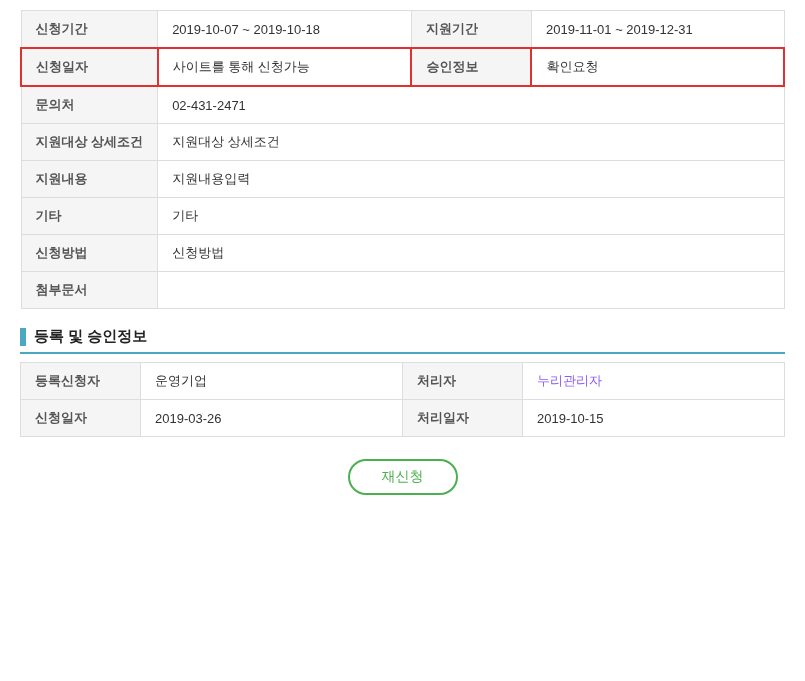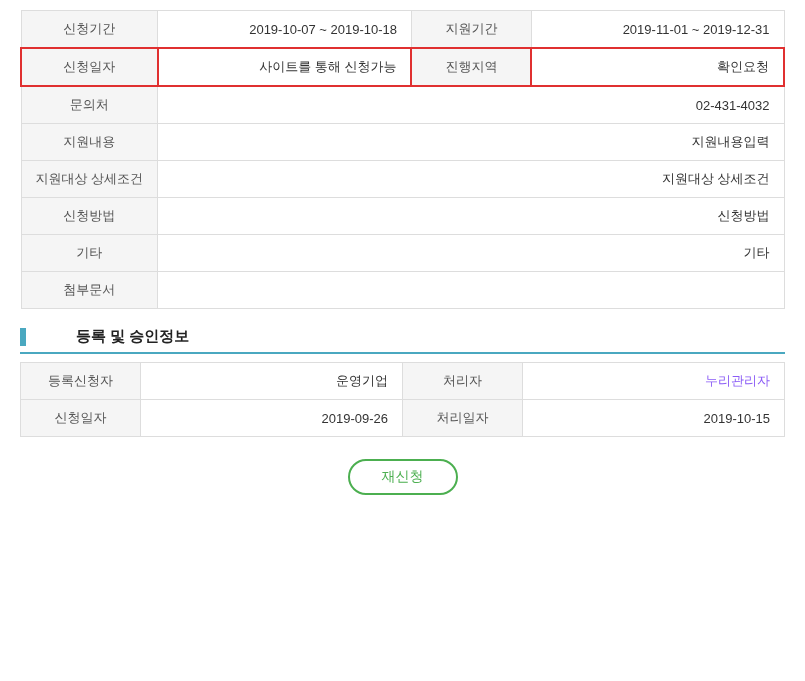--- a/index.html
+++ b/index.html
@@ -19,40 +19,38 @@
       margin-bottom: 0;
     }
     table td {
       border: 1px solid #ddd;
       padding: 9px 14px;
       vertical-align: middle;
     }
     .label-cell {
       background-color: #f5f5f5;
       color: #555;
-      text-align: center;
-      font-weight: 400;
+      text-align: left;
+      font-weight: 700;
       width: 120px;
       white-space: nowrap;
     }
     .value-cell {
       color: #333;
       background: #fff;
-      text-align: right;
     }
     .highlight-row td {
       border: 2px solid #e03030;
     }
     .section-header {
       display: flex;
       align-items: center;
       margin: 18px 0 8px 0;
       border-bottom: 2px solid #4aa8c0;
       padding-bottom: 6px;
-      gap: 42px;
     }
     .section-header-icon {
       width: 6px;
       height: 18px;
       background: #4aa8c0;
       margin-right: 8px;
       display: inline-block;
     }
     .section-header-text {
       font-size: 15px;
@@ -96,42 +94,42 @@
     <tbody id="table1-body">
         <tr>
           <td class="label-cell">신청기간</td>
           <td class="value-cell">2019-10-07 ~ 2019-10-18</td>
           <td class="label-cell">지원기간</td>
           <td class="value-cell">2019-11-01 ~ 2019-12-31</td>
         </tr>
         <tr class="highlight-row">
           <td class="label-cell">신청일자</td>
           <td class="value-cell">사이트를 통해 신청가능</td>
-          <td class="label-cell">진행지역</td>
+          <td class="label-cell">승인정보</td>
           <td class="value-cell">확인요청</td>
         </tr>
         <tr>
           <td class="label-cell">문의처</td>
-          <td class="value-cell" colspan="3">02-431-4032</td>
+          <td class="value-cell" colspan="3">02-431-2471</td>
+        </tr>
+        <tr>
+          <td class="label-cell">지원대상 상세조건</td>
+          <td class="value-cell" colspan="3">지원대상 상세조건</td>
         </tr>
         <tr>
           <td class="label-cell">지원내용</td>
           <td class="value-cell" colspan="3">지원내용입력</td>
         </tr>
         <tr>
-          <td class="label-cell">지원대상 상세조건</td>
-          <td class="value-cell" colspan="3">지원대상 상세조건</td>
+          <td class="label-cell">기타</td>
+          <td class="value-cell" colspan="3">기타</td>
         </tr>
         <tr>
           <td class="label-cell">신청방법</td>
           <td class="value-cell" colspan="3">신청방법</td>
-        </tr>
-        <tr>
-          <td class="label-cell">기타</td>
-          <td class="value-cell" colspan="3">기타</td>
         </tr>
         <tr>
           <td class="label-cell">첨부문서</td>
           <td class="value-cell" colspan="3"></td>
         </tr>
       </tbody>
   </table>
 
   <div class="section-header">
     <span class="section-header-icon"></span>
@@ -141,21 +139,21 @@
   <table>
     <tbody id="table2-body">
         <tr>
           <td class="label-cell">등록신청자</td>
           <td class="value-cell">운영기업</td>
           <td class="label-cell">처리자</td>
           <td class="value-cell"><a class="blue-link">누리관리자</a></td>
         </tr>
         <tr>
           <td class="label-cell">신청일자</td>
-          <td class="value-cell">2019-09-26</td>
+          <td class="value-cell">2019-03-26</td>
           <td class="label-cell">처리일자</td>
           <td class="value-cell">2019-10-15</td>
         </tr>
       </tbody>
   </table>
 
   <div class="btn-area">
     <button class="btn btn-green">재신청</button>
   </div>
 

